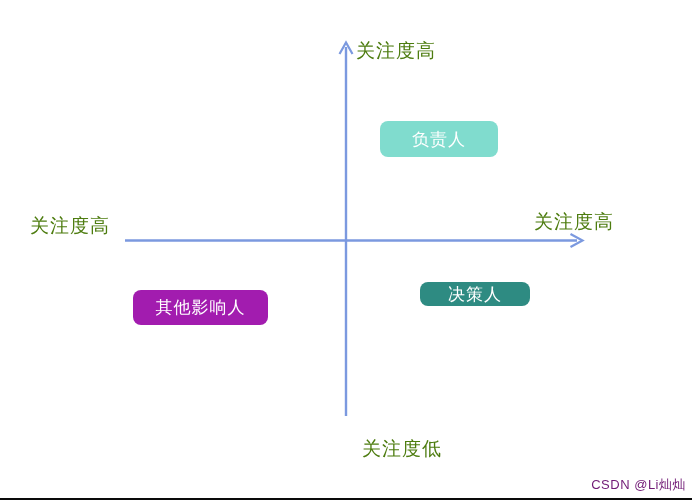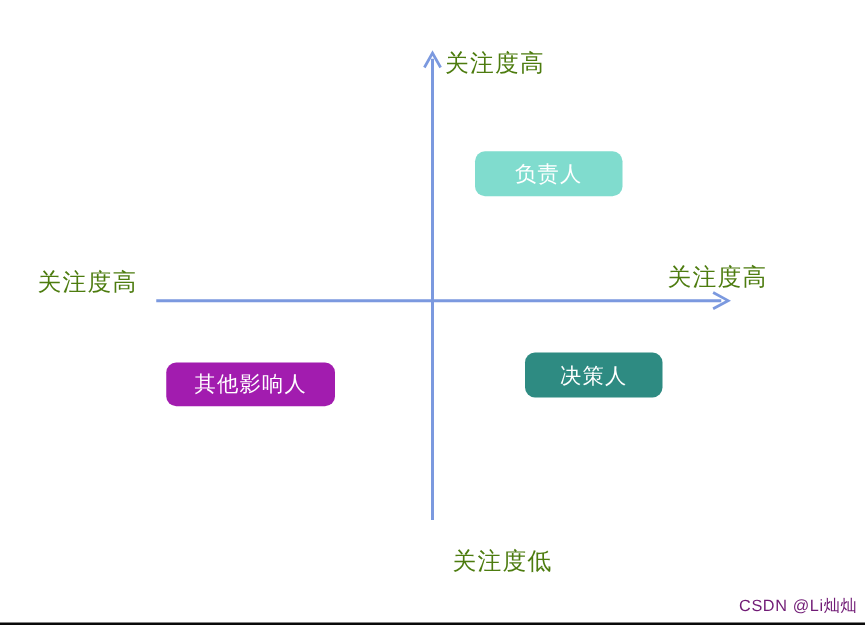--- a/index.html
+++ b/index.html
@@ -35,21 +35,21 @@
     font-size: 17px;
     letter-spacing: 1px;
     display: flex;
     align-items: center;
     justify-content: center;
     white-space: nowrap;
   }
   .quad-box.executor  { left: 150px; top: 110px; width: 110px; height: 34px; }
   .quad-box.owner     { left: 380px; top: 121px; width: 118px; height: 36px; }
   .quad-box.others    { left: 133px; top: 290px; width: 135px; height: 35px; }
-  .quad-box.decision  { left: 420px; top: 282px; width: 110px; height: 36px; }
+  .quad-box.decision  { left: 420px; top: 282px; width: 110px; height: 24px; }
   .watermark {
     position: absolute;
     right: 6px;
     top: 476px;
     font-size: 13px;
     color: #701a75;
     letter-spacing: 0.5px;
   }
   .bottom-rule {
     position: absolute;

